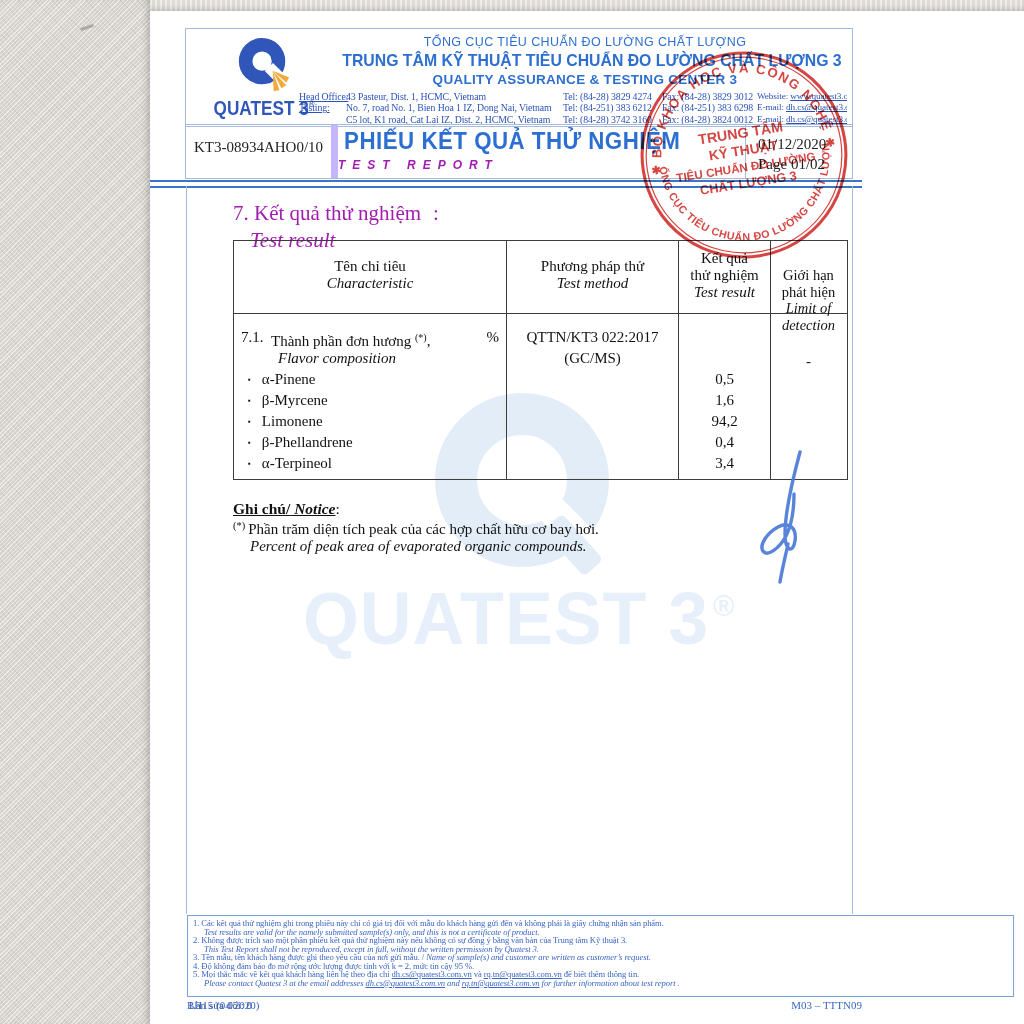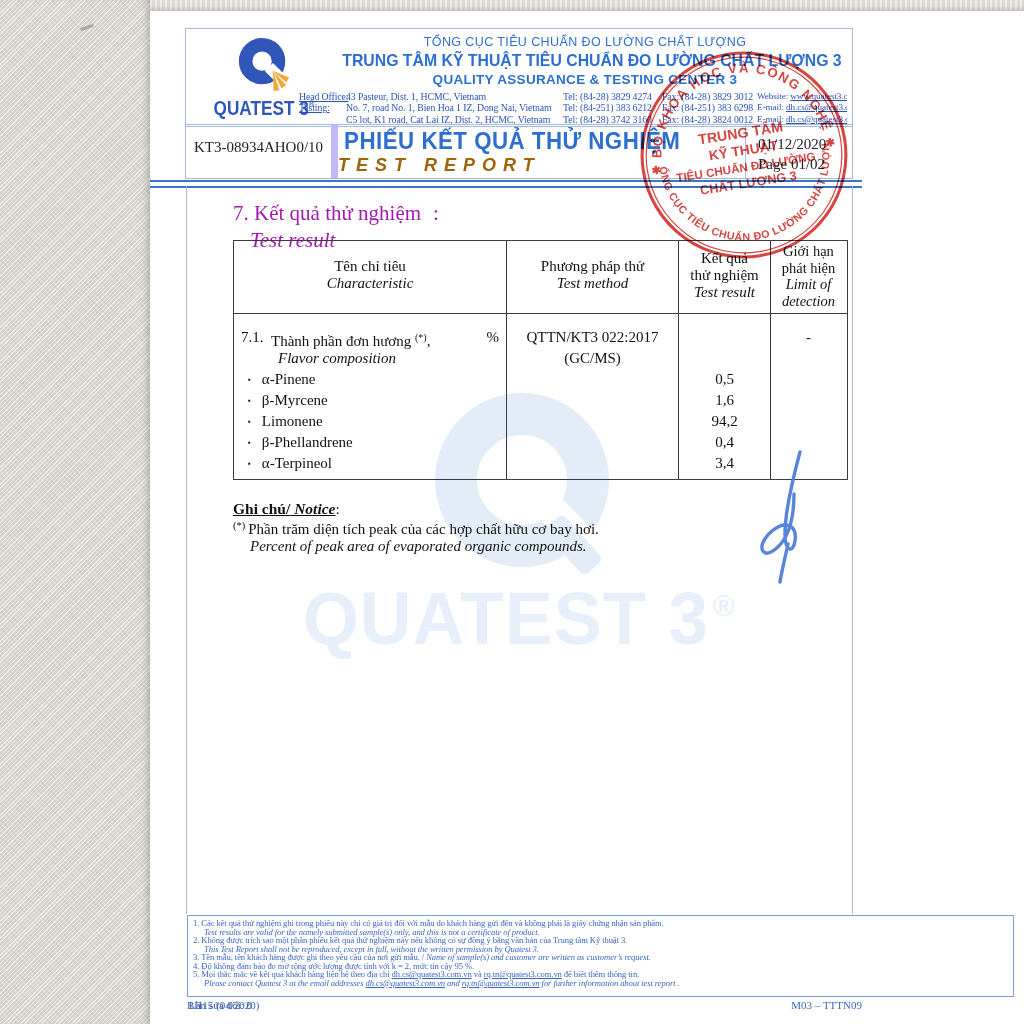--- a/index.html
+++ b/index.html
@@ -42,21 +42,21 @@
   .c-fax{width:95px;}
   .c-extra{flex:1;overflow:hidden;font-size:9.2px;}
   .u{text-decoration:underline;}
 
   
   .title-band{position:absolute;left:185px;top:124px;width:666px;height:53px;border:1px solid #a6badd;z-index:2;}
   .tb-num{position:absolute;left:0;top:0;width:152px;height:100%;border-right:7px solid #c4b5fd;
     text-align:center;padding-top:14px;box-sizing:border-box;font-size:15px;color:#222;}
   .tb-title{position:absolute;left:152px;top:0;width:408px;height:100%;border-right:1px solid #a6badd;text-align:left;box-sizing:border-box;padding-top:3px;}
   .tb-title-vi{font-family:"Liberation Sans",sans-serif;font-weight:bold;font-size:23px;color:#2d6fd1;letter-spacing:.5px;line-height:27px;transform:scaleX(.97);}
-  .tb-title-en{font-family:"Liberation Sans",sans-serif;font-weight:bold;font-style:italic;font-size:18px;color:#a16207;letter-spacing:7px;line-height:20px;}
+  .tb-title-en{font-family:"Liberation Sans",sans-serif;font-weight:bold;font-style:italic;font-size:12px;color:#a21caf;letter-spacing:7px;line-height:20px;}
   .tb-date{position:absolute;left:560px;top:0;width:106px;height:100%;box-sizing:border-box;padding:9px 0 0 12px;font-size:15px;line-height:20px;color:#222;}
 
   .double-line{position:absolute;left:150px;top:180px;width:712px;height:4px;border-top:2px solid #3b74c8;border-bottom:2px solid #3b74c8;z-index:2;}
 
   
   .body-frame{position:absolute;left:186px;top:186px;width:665px;height:728px;border-left:1px solid #a6badd;border-right:1px solid #a6badd;z-index:2;}
 
   
   .sec{position:absolute;left:233px;top:201px;z-index:2;font-size:21px;color:#a21caf;}
   .sec-colon{position:absolute;left:200px;top:0;}
@@ -64,21 +64,21 @@
 
   
   .rtable{position:absolute;left:233px;top:240px;width:615px;z-index:2;border:1.5px solid #3c3c3c;box-sizing:border-box;font-size:15px;color:#111;}
   .tr-head{display:flex;height:72px;border-bottom:1px solid #3c3c3c;}
   .tr-body{display:flex;height:165px;}
   .td{box-sizing:border-box;border-right:1px solid #3c3c3c;}
   .td:last-child{border-right:none;}
   .col1{width:273px;}
   .col2{width:172px;}
   .col3{width:92px;}
-  .col4{width:75px;}
+  .col4{width:75px;margin-top:24px;}
   .hcell{text-align:center;line-height:17px;}
   .hc12{padding-top:17px;}
   .hc3{padding-top:9px;}
   .hc4{padding-top:2px;line-height:16.5px;font-size:14.5px;}
   .it{font-style:italic;}
   .cell-pad{padding-top:13px;}
   .ln{line-height:21px;height:21px;white-space:nowrap;}
   .r1{display:flex;}
   .r1-idx{width:30px;padding-left:7px;}
   .r1-pct{margin-left:auto;padding-right:7px;}

